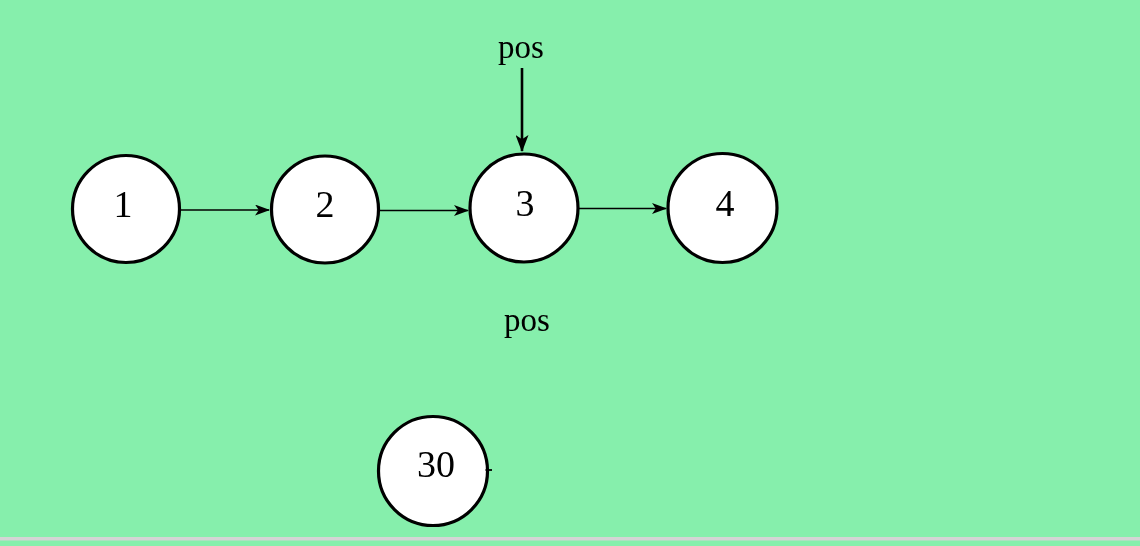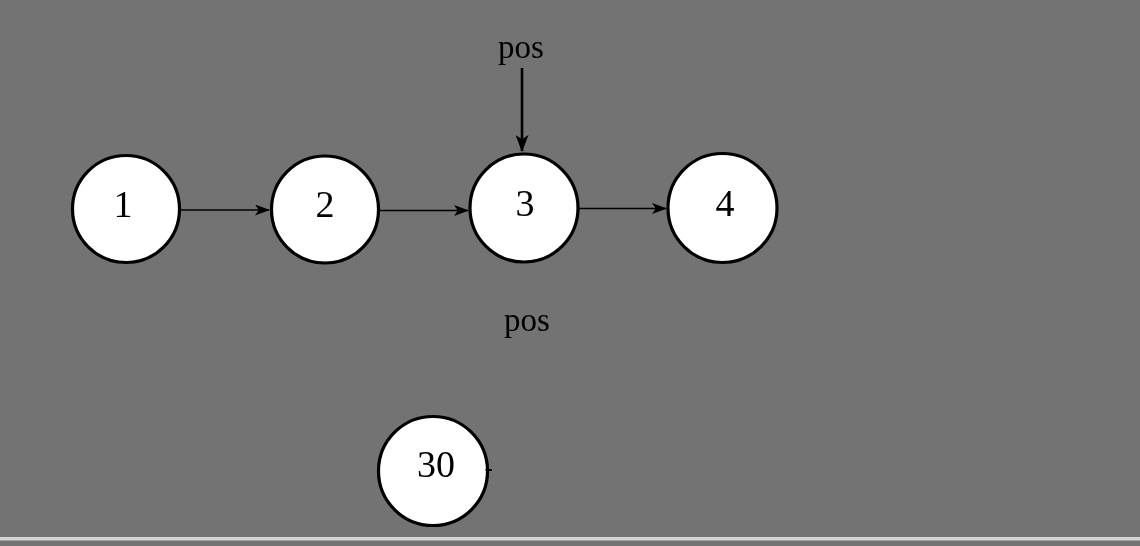--- a/index.html
+++ b/index.html
@@ -4,21 +4,21 @@
 <style>
   html, body {
     margin: 0;
     padding: 0;
     background: #ffffff;
   }
   .canvas {
     position: relative;
     width: 1140px;
     height: 546px;
-    background: #737373;
+    background: #86efac;
     overflow: hidden;
   }
   svg.diagram {
     display: block;
     width: 1140px;
     height: 546px;
   }
   .node-circle {
     fill: #ffffff;
     stroke-width: 3.2px;

